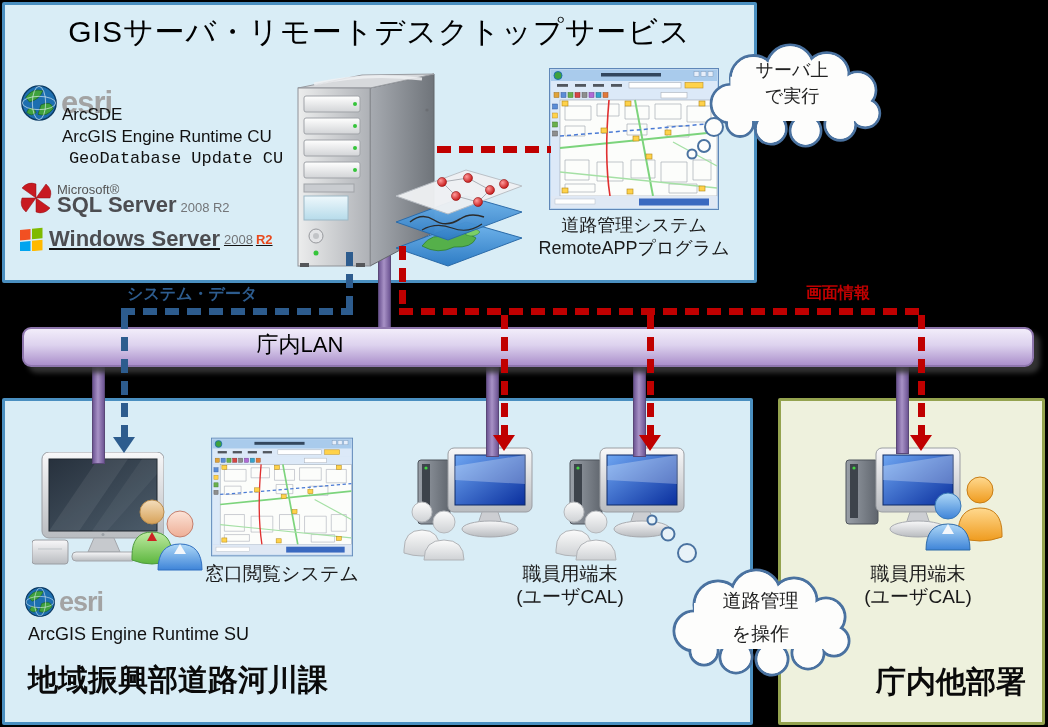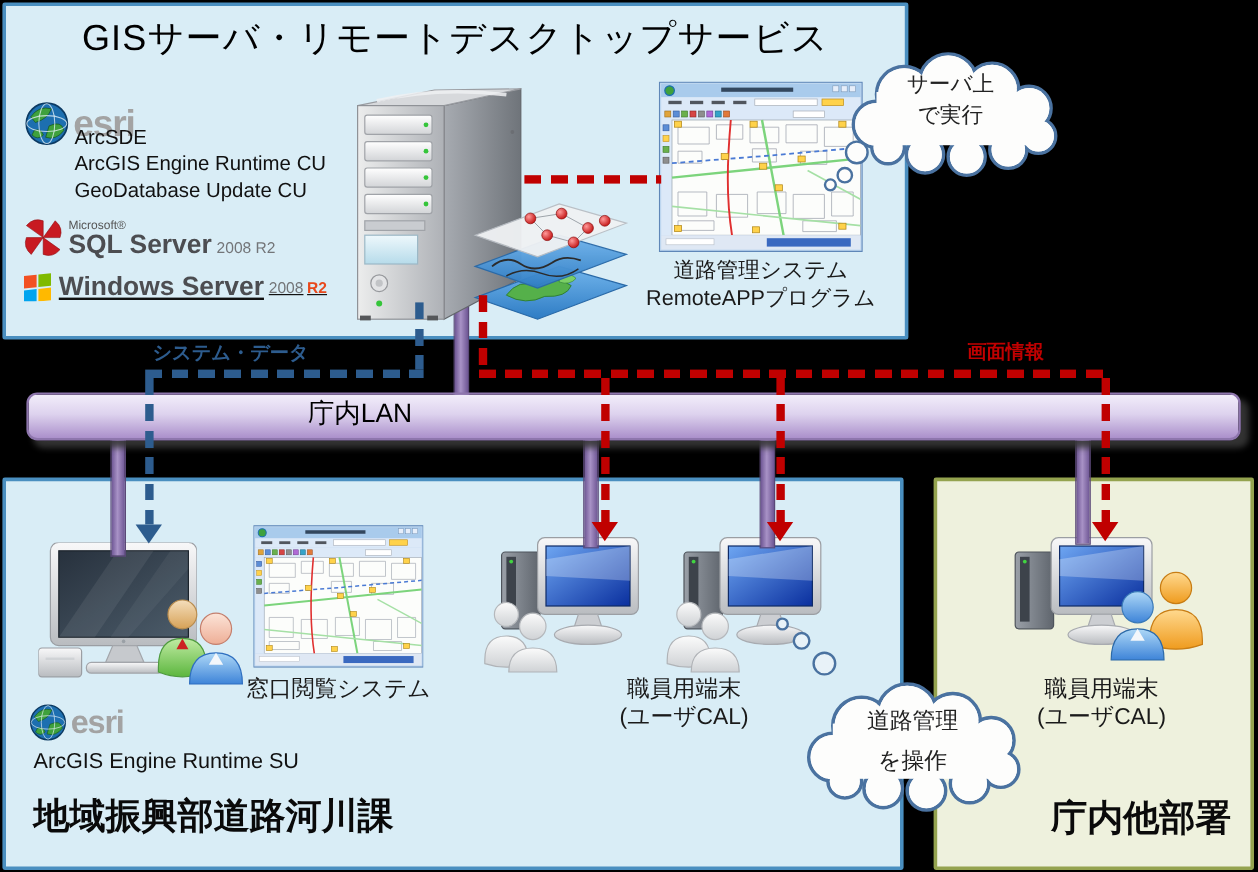--- a/index.html
+++ b/index.html
@@ -29,23 +29,23 @@
              font-size:22px;z-index:4;color:#000;}
   .diagram-title{position:absolute;left:2px;top:12px;width:755px;text-align:center;
                  font-size:30px;letter-spacing:1px;z-index:2;color:#000;}
   .flow-label{position:absolute;z-index:6;font-size:16px;font-weight:bold;}
   .lbl{position:absolute;z-index:6;text-align:center;color:#1a1a1a;}
   .lbl-19{font-size:19px;}
   .section-title{position:absolute;z-index:6;font-size:30px;font-weight:600;color:#0a0a0a;}
   .cloud-text{position:absolute;z-index:7;text-align:center;font-size:18px;color:#222;}
   .esri-text{font-weight:bold;letter-spacing:-1px;color:#a3a3a3;text-align:right;}
   .sw-lines{position:absolute;left:62px;top:104px;width:228px;z-index:2;font-size:17px;line-height:22px;color:#111;}
-  .sw-lines .r{text-align:left;}
+  .sw-lines .r{text-align:center;font-family:Liberation Mono, monospace;}
   .logo-row{position:absolute;z-index:2;display:flex;align-items:flex-end;}
-  .ms-small{font-size:10px;color:#555;display:block;line-height:9px;}
+  .ms-small{font-size:13px;color:#555;display:block;line-height:9px;}
   .logo-big{font-size:22px;font-weight:600;color:#4c4d51;line-height:22px;}
   .logo-ver{font-size:13px;color:#737578;margin-left:4px;}
   .logo-r2{font-size:13px;font-weight:bold;color:#e8491d;margin-left:3px;}
   svg{display:block;}
 </style>
 </head>
 <body>
 
 <div id="canvas">
 

